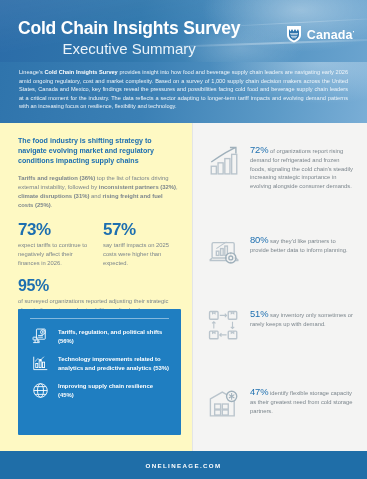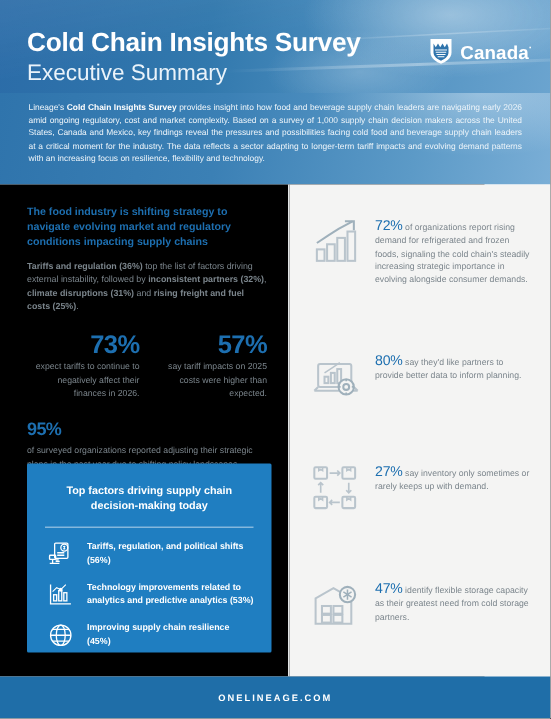--- a/index.html
+++ b/index.html
@@ -34,21 +34,21 @@
     position:absolute;left:200px;top:22px;width:200px;height:1px;
     background:linear-gradient(90deg,rgba(255,255,255,0),rgba(255,255,255,.25),rgba(255,255,255,0));
     transform:rotate(-3deg);
   }
   .header .titles{position:absolute;left:18px;top:19px;}
   .h-title{
     font-size:17.5px;font-weight:bold;color:#ffffff;letter-spacing:-.2px;
     line-height:19px;margin:0;white-space:nowrap;
   }
   .h-sub{
-    font-size:15px;color:#eaf3fa;line-height:19px;margin:1px 0 0 0;white-space:nowrap;font-weight:400;
+    font-size:15px;color:#eaf3fa;line-height:19px;margin:1px 0 0 0;white-space:nowrap;font-weight:400;text-align:center;
   }
   .logo{position:absolute;right:12px;top:25px;display:flex;align-items:center;gap:5px;}
   .logo-mark{width:16px;height:18px;display:block;}
   .logo-word{font-size:12.5px;color:#fff;font-weight:600;letter-spacing:.1px;line-height:14px;}
   .logo-word .tm{font-size:7px;vertical-align:super;}
 
   
   .intro{
     position:absolute;left:0;top:62px;width:367px;height:61px;
     background:linear-gradient(100deg,#2f74ac 0%,#3b80b5 40%,#5c9ac7 75%,#7aaed6 100%);
@@ -58,44 +58,44 @@
     position:absolute;inset:0;
     background:radial-gradient(ellipse 160px 60px at 320px 0px,rgba(225,238,248,.4),rgba(225,238,248,0) 70%);
   }
   .intro p{
     position:relative;margin:0;padding:6px 19px 0 19px;
     font-size:5.6px;line-height:8.6px;color:#eef5fa;text-align:justify;
   }
   .intro b{color:#ffffff;font-weight:bold;}
 
   
-  .body{position:absolute;left:0;top:123px;width:323px;height:328px;background:#000000;}
+  .body{position:absolute;left:0;top:123px;width:323px;height:328px;background:#fef9c3;}
   .col-right-bg{position:absolute;left:193px;top:0;width:174px;height:328px;background:#f4f4f3;}
   .col-divider{position:absolute;left:192px;top:0;width:1px;height:328px;background:#e3e5e6;}
 
   .col-left{position:absolute;left:0;top:0;width:192px;height:328px;}
   .col-right{position:absolute;left:193px;top:0;width:174px;height:328px;}
 
   
   .lead{
     margin:0;padding:13px 14px 0 18px;
     font-size:7.1px;line-height:10.2px;font-weight:bold;color:#1d6fb0;
   }
   .lead-body{
     margin:0;padding:7px 14px 0 18px;
     font-size:5.9px;line-height:9.2px;color:#7b858c;
   }
   .lead-body b{color:#4a5considerate;}
 
   .stats-row{display:flex;padding:11px 14px 0 18px;gap:10px;}
-  .stat{flex:1;text-align:right;}
+  .stat{flex:1;}
   .stat .num{font-size:17px;font-weight:bold;color:#1d6fb0;line-height:18px;letter-spacing:-.4px;}
   .stat .txt{font-size:5.8px;line-height:8.6px;color:#7b858c;padding-top:2px;}
   .stat-wide{padding:10px 14px 0 18px;}
-  .stat-wide .num{font-size:12px;font-weight:bold;color:#1d6fb0;line-height:18px;letter-spacing:-.4px;}
+  .stat-wide .num{font-size:16px;font-weight:bold;color:#1d6fb0;line-height:18px;letter-spacing:-.4px;}
   .stat-wide .txt{font-size:5.8px;line-height:8.6px;color:#7b858c;padding-top:2px;}
 
   
   .factorbox{
     position:absolute;left:18px;top:186px;width:163px;height:126px;
     background:#1f7ec1;border-radius:1px;
   }
   .factorbox h3{
     margin:0;padding:13px 14px 0 14px;text-align:center;color:#fff;
     font-size:7.2px;font-weight:bold;line-height:10px;
@@ -177,21 +177,20 @@
           <div class="txt">say tariff impacts on 2025 costs were higher than expected.</div>
         </div>
       </div>
 
       <div class="stat-wide">
         <div class="num">95%</div>
         <div class="txt">of surveyed organizations reported adjusting their strategic plans in the past year due to shifting policy landscapes.</div>
       </div>
 
       <div class="factorbox">
-        <h3>Top factors driving supply chain decision-making today</h3>
         <div class="rule"></div>
 
         <div class="f-item">
           <svg class="ficon" viewBox="0 0 28 28" fill="none" stroke="#ffffff" stroke-width="1.3">
             <rect x="8" y="3" width="13" height="15" rx="1"></rect>
             <circle cx="17.5" cy="7.5" r="3.4"></circle>
             <path d="M17.5 5.6 v3.8 M16.3 6.4 h2.2 M16.3 8.6 h2.2" stroke-width="1"></path>
             <path d="M10.5 12.5 h7 M10.5 15 h7"></path>
             <rect x="3" y="15" width="6" height="4" rx="0.6"></rect>
             <path d="M6 19 v4 M3.2 23 h9.5 M9 21 h4 M9 19.5 h3"></path>
@@ -259,21 +258,21 @@
           <path d="M28.5 3 v2.6 l1.5 -1 l1.5 1 V3" stroke-width="1.2"></path>
           <rect x="3" y="26" width="10" height="9" rx="1"></rect>
           <path d="M6.5 26 v2.6 l1.5 -1 l1.5 1 V26" stroke-width="1.2"></path>
           <rect x="25" y="26" width="10" height="9" rx="1"></rect>
           <path d="M28.5 26 v2.6 l1.5 -1 l1.5 1 V26" stroke-width="1.2"></path>
           <path d="M15 7.5 h8 M21 5.5 l2 2 l-2 2" stroke-width="1.3"></path>
           <path d="M23 30.5 h-8 M17 28.5 l-2 2 l2 2" stroke-width="1.3"></path>
           <path d="M30 15 v8 M28 21 l2 2 l2 -2" stroke-width="1.3"></path>
           <path d="M8 23 v-8 M6 17 l2 -2 l2 2" stroke-width="1.3"></path>
         </svg>
-        <div class="rtext"><b>27%</b><span> say inventory only sometimes or rarely keeps up with demand.</span></div>
+        <div class="rtext"><b>51%</b><span> say inventory only sometimes or rarely keeps up with demand.</span></div>
       </div>
 
       <div class="r-item r4">
         <svg class="ricon" viewBox="0 0 40 40" fill="none" stroke="#b9c4cc" stroke-width="1.6">
           <path d="M4 14 L18 6 L32 14 V34 H4 Z"></path>
           <rect x="9" y="20" width="7" height="6"></rect>
           <rect x="18" y="20" width="7" height="6"></rect>
           <rect x="9" y="27" width="7" height="6"></rect>
           <rect x="18" y="27" width="7" height="6"></rect>
           <circle cx="29" cy="11" r="6" stroke="#9fb0bb" fill="#f4f4f3"></circle>

